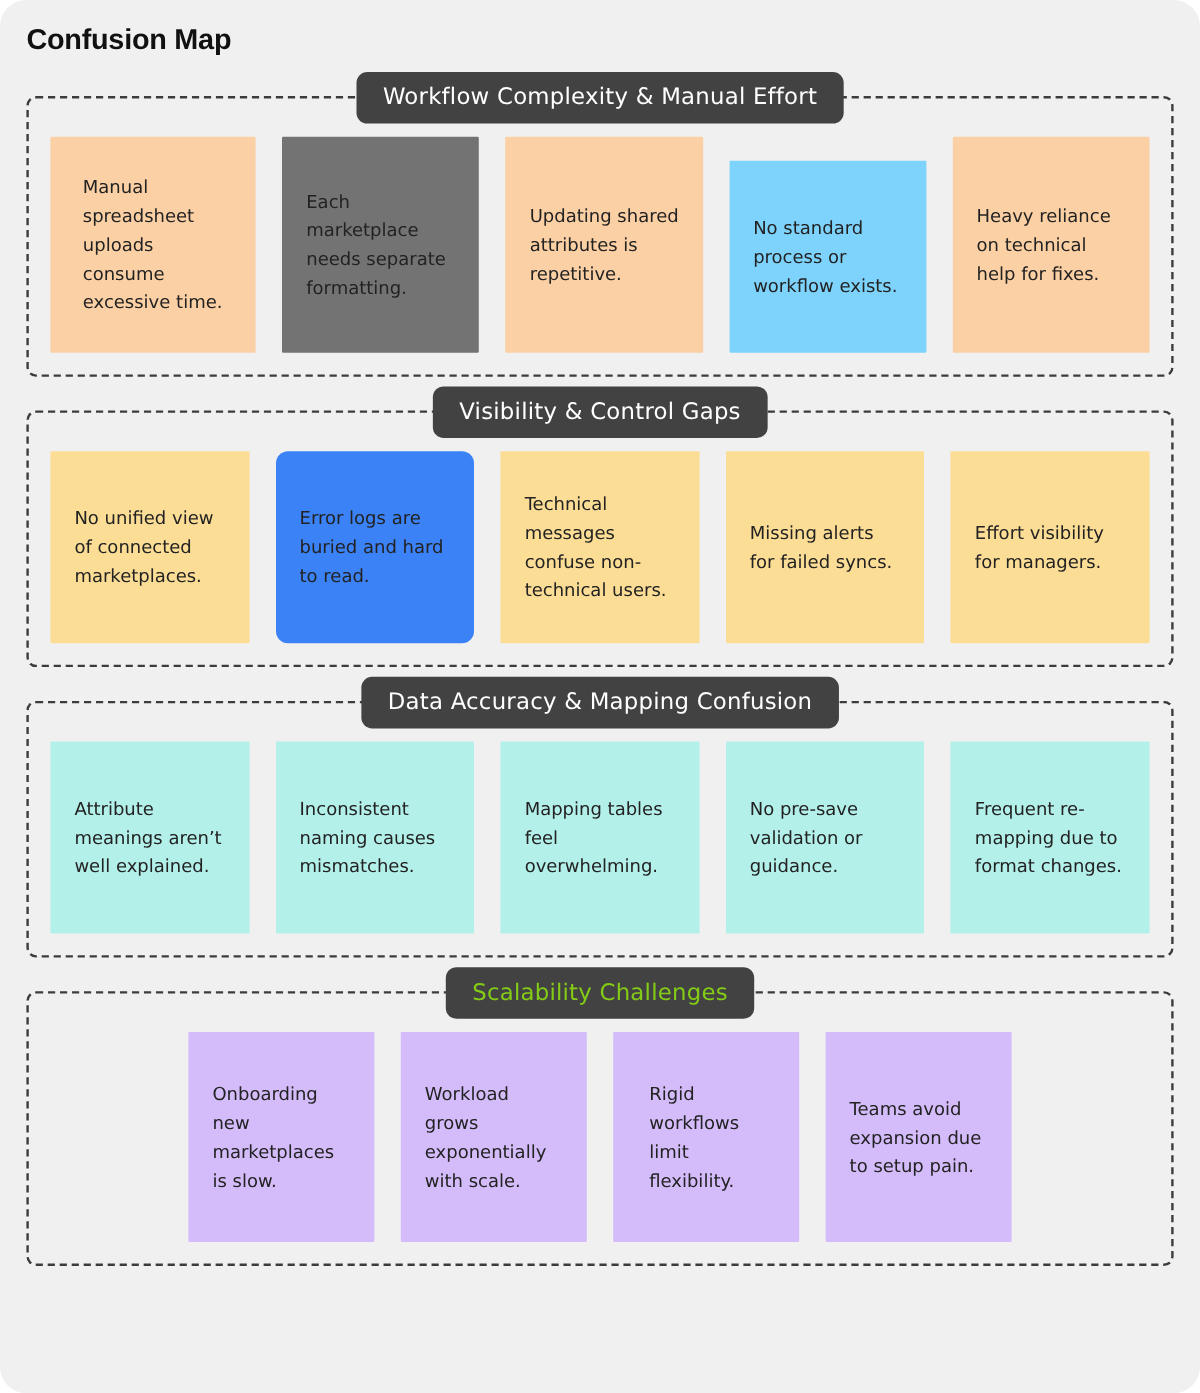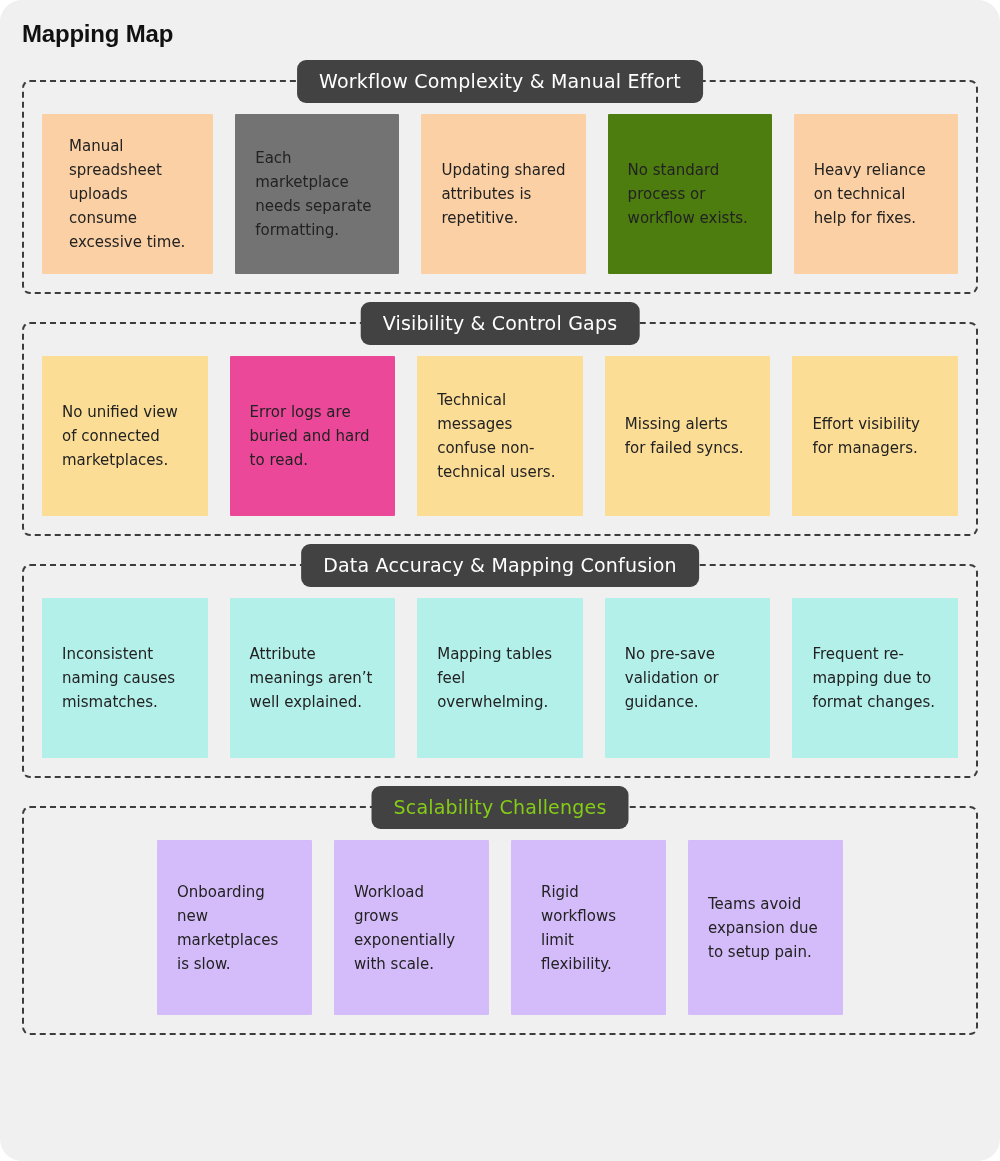--- a/index.html
+++ b/index.html
@@ -99,70 +99,70 @@
 
   .card-text {
     display: block;
     width: 100%;
   }
 </style>
 </head>
 <body>
 
 <div class="board">
-  <h1 class="board-title">Mapping Map</h1>
+  <h1 class="board-title">Confusion Map</h1>
   <div class="groups">
       <div class="group" style="border-color: rgb(60, 60, 60);">
         <div class="group-label" style="background: rgb(66, 66, 66); color: rgb(255, 255, 255);">Workflow Complexity &amp; Manual Effort</div>
         <div class="cards">
           <div class="card" style="background: rgb(251, 208, 164); padding-left: 27px;">
             <span class="card-text">Manual spreadsheet uploads consume excessive time.</span>
           </div>
           <div class="card" style="background: #737373;">
             <span class="card-text">Each marketplace needs separate formatting.</span>
           </div>
           <div class="card" style="background: rgb(251, 208, 164);">
             <span class="card-text">Updating shared attributes is repetitive.</span>
           </div>
-          <div class="card" style="background: #4d7c0f;">
+          <div class="card" style="background: #7dd3fc; margin-top: 20px;">
             <span class="card-text">No standard process or workflow exists.</span>
           </div>
           <div class="card" style="background: rgb(251, 208, 164);">
             <span class="card-text">Heavy reliance on technical help for fixes.</span>
           </div>
         </div>
       </div>
       <div class="group" style="border-color: rgb(60, 60, 60);">
         <div class="group-label" style="background: rgb(66, 66, 66); color: rgb(255, 255, 255);">Visibility &amp; Control Gaps</div>
         <div class="cards">
           <div class="card" style="background: rgb(252, 221, 150);">
             <span class="card-text">No unified view of connected marketplaces.</span>
           </div>
-          <div class="card" style="background: #ec4899;">
+          <div class="card" style="background: #3b82f6; border-radius: 10px;">
             <span class="card-text">Error logs are buried and hard to read.</span>
           </div>
           <div class="card" style="background: rgb(252, 221, 150);">
             <span class="card-text">Technical messages confuse non-technical users.</span>
           </div>
           <div class="card" style="background: rgb(252, 221, 150);">
             <span class="card-text">Missing alerts for failed syncs.</span>
           </div>
           <div class="card" style="background: rgb(252, 221, 150);">
             <span class="card-text">Effort visibility for managers.</span>
           </div>
         </div>
       </div>
       <div class="group" style="border-color: rgb(60, 60, 60);">
         <div class="group-label" style="background: rgb(66, 66, 66); color: rgb(255, 255, 255);">Data Accuracy &amp; Mapping Confusion</div>
         <div class="cards">
           <div class="card" style="background: rgb(180, 240, 234);">
-            <span class="card-text">Inconsistent naming causes mismatches.</span>
+            <span class="card-text">Attribute meanings aren’t well explained.</span>
           </div>
           <div class="card" style="background: rgb(180, 240, 234);">
-            <span class="card-text">Attribute meanings aren’t well explained.</span>
+            <span class="card-text">Inconsistent naming causes mismatches.</span>
           </div>
           <div class="card" style="background: rgb(180, 240, 234);">
             <span class="card-text">Mapping tables feel overwhelming.</span>
           </div>
           <div class="card" style="background: rgb(180, 240, 234);">
             <span class="card-text">No pre-save validation or guidance.</span>
           </div>
           <div class="card" style="background: rgb(180, 240, 234);">
             <span class="card-text">Frequent re-mapping due to format changes.</span>
           </div>

